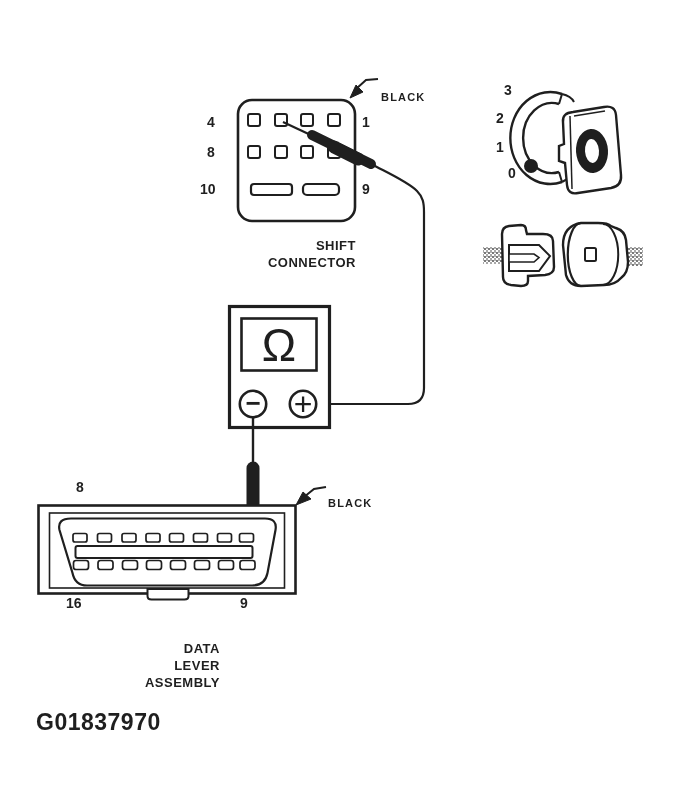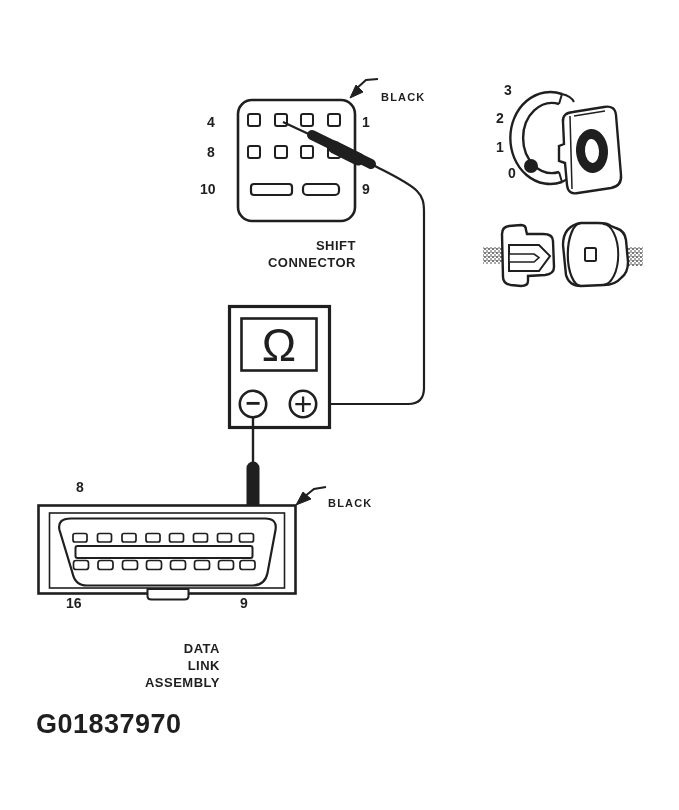--- a/index.html
+++ b/index.html
@@ -4,21 +4,21 @@
 <style>
   html,body{margin:0;padding:0;background:#fff;}
   .stage{
     position:relative;width:679px;height:810px;background:#ffffff;overflow:hidden;
     font-family:"Liberation Sans", sans-serif;color:#1f1f1f;
   }
   .stage svg{position:absolute;left:0;top:0;}
   .lbl{position:absolute;font-weight:700;font-size:14px;line-height:1;color:#1f1f1f;white-space:pre;}
   .lbl-black{font-size:11px;letter-spacing:1.2px;margin-top:20px;}
   .caption{position:absolute;text-align:right;font-weight:700;font-size:13px;line-height:17px;letter-spacing:0.5px;}
-  .figid{position:absolute;font-size:27px;font-weight:700;letter-spacing:0.5px;}
+  .figid{position:absolute;font-size:23px;font-weight:700;letter-spacing:0.5px;}
 </style>
 </head>
 <body>
 
 <div class="stage">
 
   <svg width="679" height="810" viewBox="0 0 679 810">
     <defs>
       <pattern id="stip" width="4" height="4" patternUnits="userSpaceOnUse">
         <rect width="4" height="4" fill="#ffffff"></rect>
@@ -165,19 +165,19 @@
   <div class="lbl" style="left:508px;top:166px;">0</div>
 
   <div class="lbl" style="left:76px;top:480px;">8</div>
   <div class="lbl" style="left:66px;top:596px;">16</div>
   <div class="lbl" style="left:240px;top:596px;">9</div>
 
   <div class="lbl lbl-black" style="left:328px;top:478px;">BLACK</div>
 
   <div class="caption" style="left:100px;top:640px;width:120px;">
     <div>DATA</div>
-    <div>LINK</div>
+    <div>LEVER</div>
     <div>ASSEMBLY</div>
   </div>
 
   <div class="figid" style="left:36px;top:709px;">G01837970</div>
 
 </div>
 
 </body></html>

